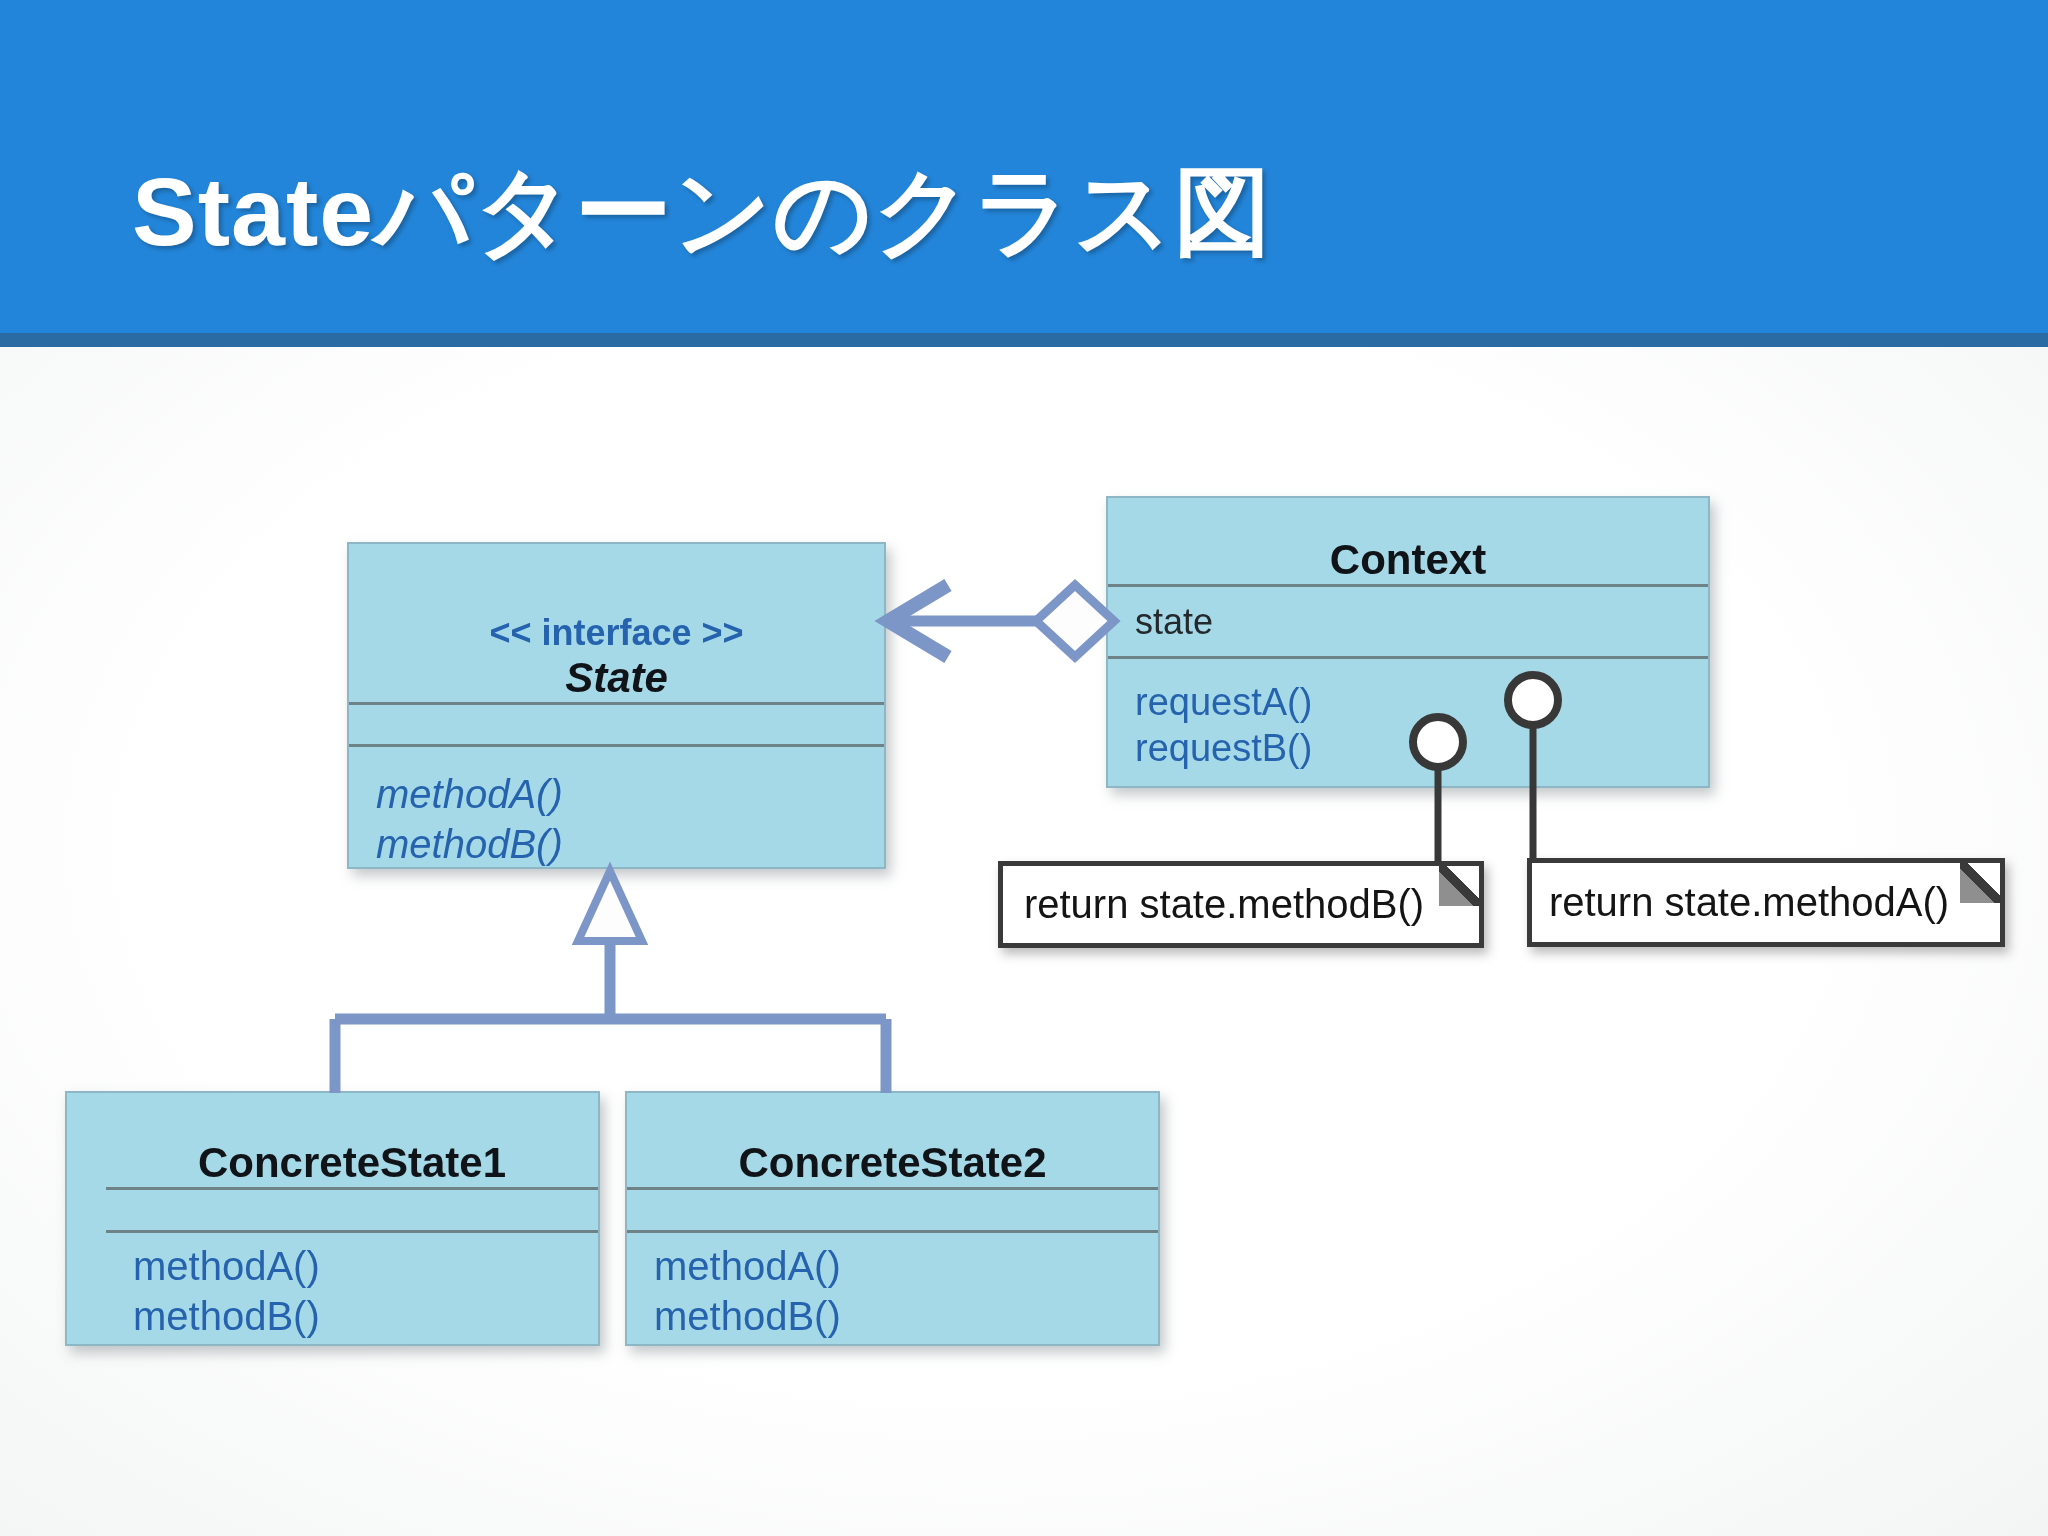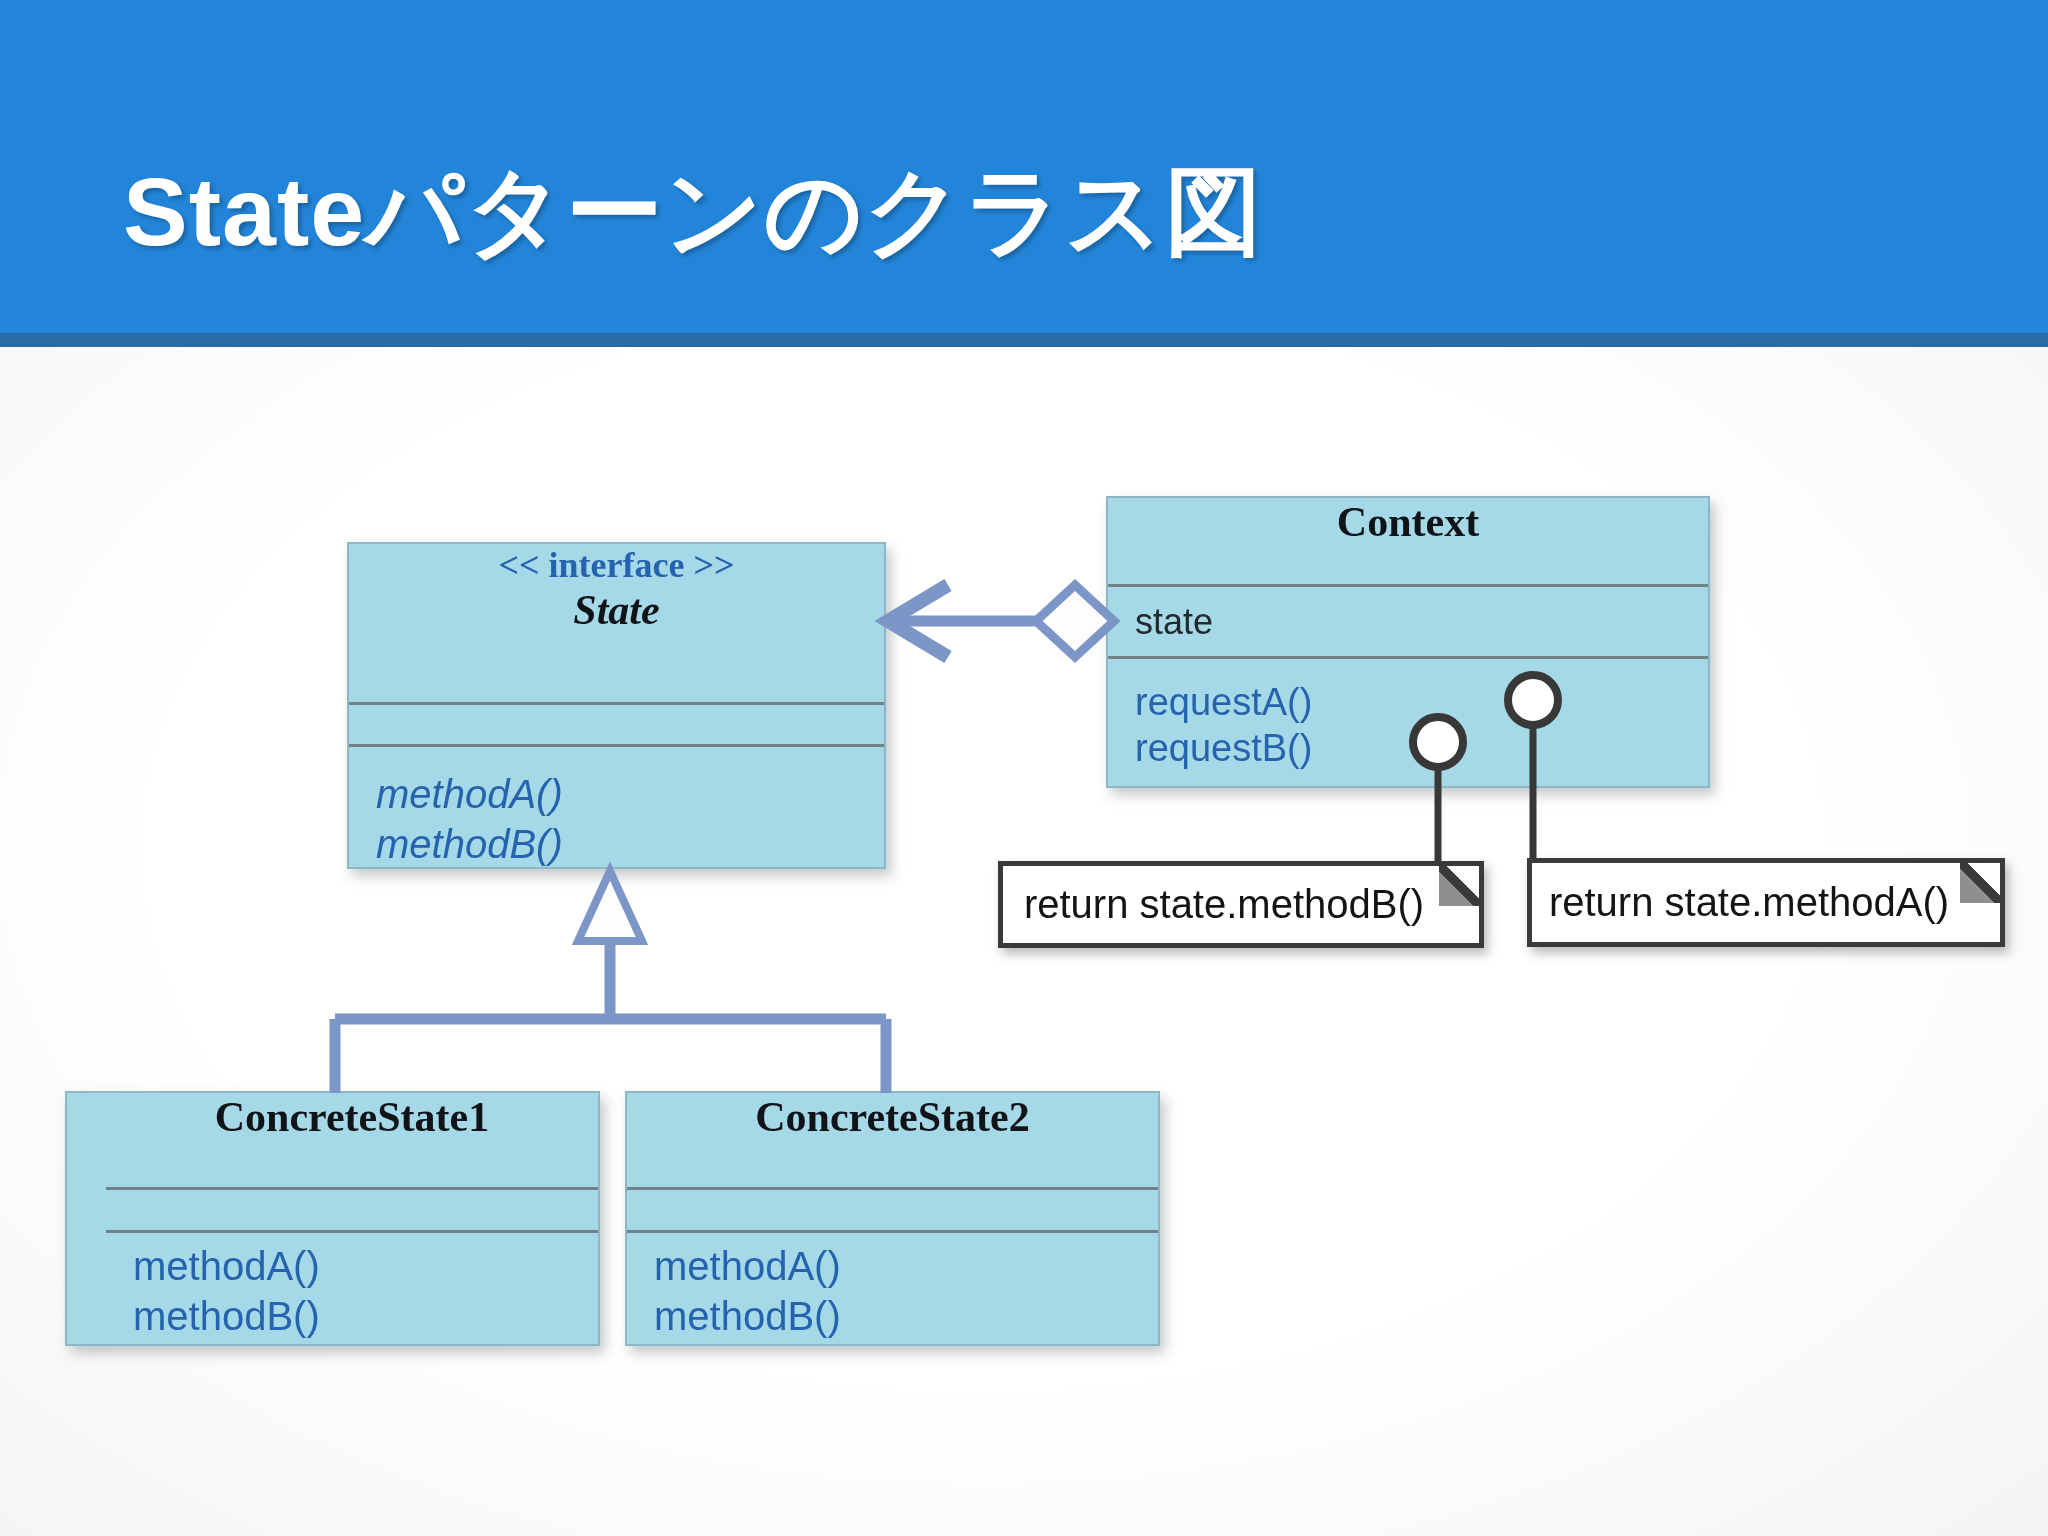--- a/index.html
+++ b/index.html
@@ -7,21 +7,21 @@
     position:relative;width:2048px;height:1536px;overflow:hidden;
     background:#ffffff;
     font-family:"Liberation Sans","DejaVu Sans",sans-serif;
   }
   
   .title-bar{
     position:absolute;left:0;top:0;width:2048px;height:333px;
     background:var(--header-bar);
   }
   .title-bar h1{
-    position:absolute;left:123px;top:148px;margin:0;
+    position:absolute;left:132px;top:148px;margin:0;
     font-size:97px;font-weight:700;color:#ffffff;letter-spacing:1px;
     text-shadow:3px 3px 4px rgba(0,0,0,0.25);
     white-space:nowrap;
   }
   .title-strip{
     position:absolute;left:0;top:333px;width:2048px;height:14px;
     background:var(--header-strip);
   }
   
   .canvas{
@@ -31,21 +31,21 @@
   
   .uml-box{
     position:absolute;box-sizing:border-box;
     background:var(--box-fill);
     border:2px solid var(--box-border);
     box-shadow:5px 7px 12px rgba(90,100,105,0.35);
     display:flex;flex-direction:column;
   }
   .sec{box-sizing:border-box;flex:0 0 auto;}
   .sec + .sec{border-top:3px solid var(--separator);}
-  .title-sec{display:flex;flex-direction:column;align-items:center;justify-content:flex-start;font-family:Liberation Serif, serif;}
+  .title-sec{display:flex;flex-direction:column;align-items:center;justify-content:flex-end;}
   .stereotype{font-size:36px;color:var(--blue-text);font-weight:600;}
   .cls-name{font-size:42px;font-weight:700;color:#101418;}
   .m-line{font-size:40px;color:var(--blue-text);line-height:50px;white-space:nowrap;}
   .attr-line{font-size:36px;color:var(--attr-text);}
   .it{font-style:italic;}
   
   #box-state{left:347px;top:195px;width:539px;height:327px;}
   #box-state .title-sec{height:158px;}
   #box-state .attr-sec{height:42px;}
   #box-state .methods-sec{flex:1 1 auto;padding:22px 0 0 27px;}

